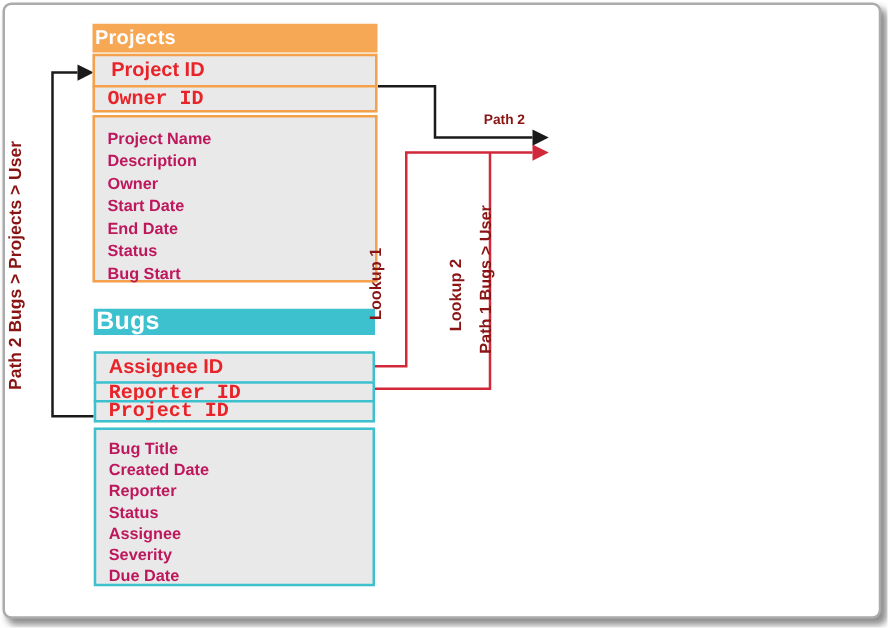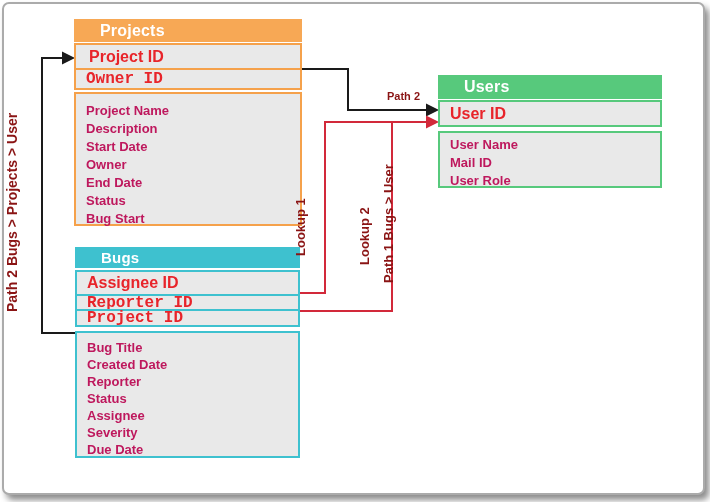--- a/index.html
+++ b/index.html
@@ -40,21 +40,21 @@
     position: absolute;
     display: flex;
     flex-direction: column;
   }
   .tbl-hdr {
     color: #ffffff;
     font-weight: bold;
     font-size: 15px;
     display: flex;
     align-items: center;
-    padding-left: 26px;
+    padding-left: 2px;
     letter-spacing: 0.2px;
   }
   .keyrow {
     background: var(--row_bg);
     border: 2px solid var(--accent);
     color: var(--key_text);
     font-size: 16px;
     font-weight: 600;
     display: flex;
     align-items: center;
@@ -90,21 +90,21 @@
 
   
   .tbl.projects { left: 74px; top: 19px; width: 228px; --accent: var(--projects_accent); }
   .tbl.projects .tbl-hdr { background: var(--projects_header); height: 23px; margin-bottom: 1px; font-size: 16px; }
   .tbl.projects .k0 { height: 27px; padding-left: 13px; }
   .tbl.projects .k1 { height: 22px; }
   .tbl.projects .tbl-body { margin-top: 2px; height: 134px; padding-top: 8px; line-height: 18px; }
 
   
   .tbl.bugs { left: 75px; top: 247px; width: 225px; --accent: var(--bugs_accent); }
-  .tbl.bugs .tbl-hdr { background: var(--bugs_accent); height: 21px; margin-bottom: 2px; font-size: 15px; }
+  .tbl.bugs .tbl-hdr { background: var(--bugs_accent); height: 21px; margin-bottom: 13px; font-size: 20px; }
   .tbl.bugs .k0 { height: 26px; }
   .tbl.bugs .k1 { height: 17px; }
   .tbl.bugs .k2 { height: 18px; }
   .tbl.bugs .tbl-body { margin-top: 4px; height: 127px; padding-top: 6px; line-height: 17px; }
 
   
   .tbl.users { left: 438px; top: 75px; width: 224px; --accent: var(--users_accent); }
   .tbl.users .tbl-hdr { background: var(--users_accent); height: 24px; margin-bottom: 1px; font-size: 16px; }
   .tbl.users .k0 { height: 27px; }
   .tbl.users .tbl-body { margin-top: 4px; height: 57px; padding-top: 3px; line-height: 18px; }
@@ -135,22 +135,22 @@
     <polygon class="arrow-red" points="426,115.5 426,128.5 439,122"></polygon>
   </svg>
 
   <div class="tbl projects">
     <div class="tbl-hdr">Projects</div>
     <div class="keyrow k0">Project ID</div>
     <div class="keyrow k1">Owner ID</div>
     <div class="tbl-body">
       <div class="frow">Project Name</div>
       <div class="frow">Description</div>
+      <div class="frow">Owner</div>
       <div class="frow">Start Date</div>
-      <div class="frow">Owner</div>
       <div class="frow">End Date</div>
       <div class="frow">Status</div>
       <div class="frow">Bug Start</div>
     </div>
   </div>
 
   <div class="tbl bugs">
     <div class="tbl-hdr">Bugs</div>
     <div class="keyrow k0">Assignee ID</div>
     <div class="keyrow k1">Reporter ID</div>
@@ -159,28 +159,19 @@
       <div class="frow">Bug Title</div>
       <div class="frow">Created Date</div>
       <div class="frow">Reporter</div>
       <div class="frow">Status</div>
       <div class="frow">Assignee</div>
       <div class="frow">Severity</div>
       <div class="frow">Due Date</div>
     </div>
   </div>
 
-  <div class="tbl users">
-    <div class="tbl-hdr">Users</div>
-    <div class="keyrow k0">User ID</div>
-    <div class="tbl-body">
-      <div class="frow">User Name</div>
-      <div class="frow">Mail ID</div>
-      <div class="frow">User Role</div>
-    </div>
-  </div>
 
   <div class="flat-label lbl-path2">Path 2</div>
   <div class="rot-label lbl-lookup1">Lookup 1</div>
   <div class="rot-label lbl-lookup2">Lookup 2</div>
   <div class="rot-label lbl-path1">Path 1 Bugs &gt; User</div>
   <div class="rot-label lbl-path2-full">Path 2 Bugs &gt; Projects &gt; User</div>
 </div>
 
 </body></html>

